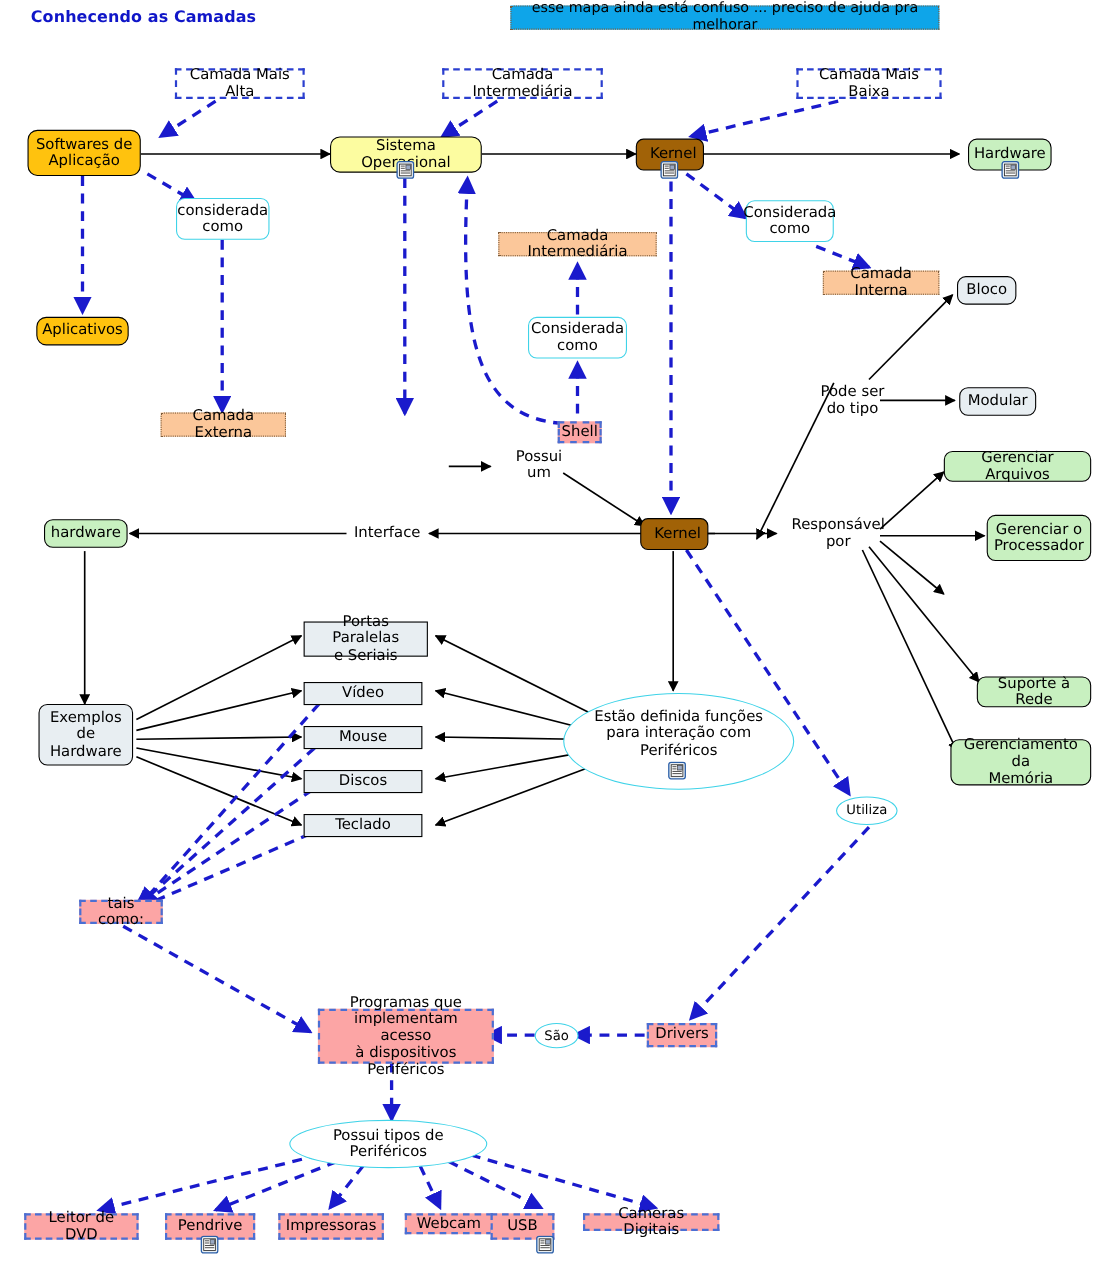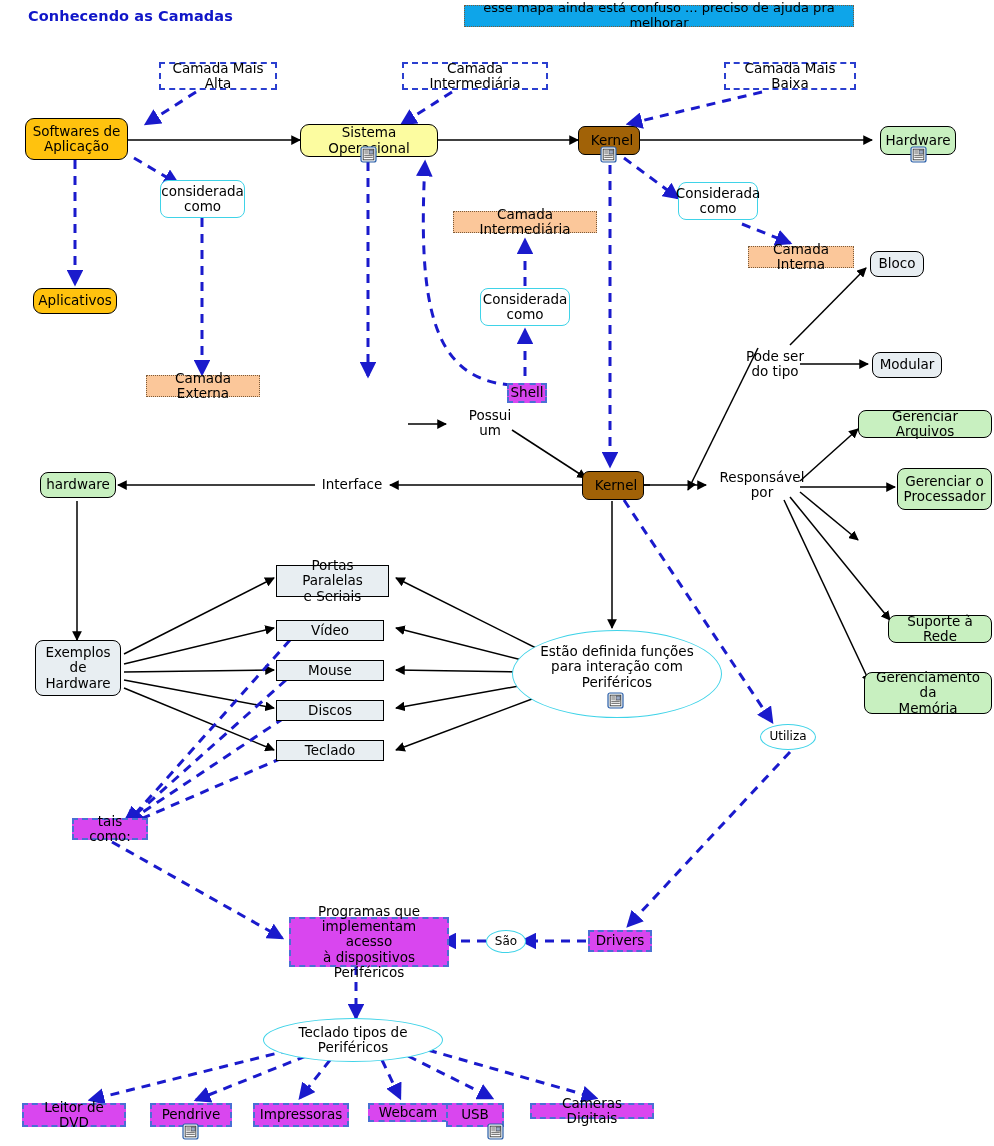--- a/index.html
+++ b/index.html
@@ -83,21 +83,21 @@
   .n-peach-note {       
     background: #0ea5e9;
     border: 1.3px dotted #7B5B3A;
     font-size: 13px;
   }
   .n-dash-plain {       
     background: #ffffff;
     border: 2px dashed #2B3FCF;
   }
   .n-dash-yellow {      
-    background: #d946ef;
+    background: #fca5a5;
     border: 2px dashed #4A6FD4;
   }
   .n-plain {            
     background: transparent;
     border: none;
   }
   .title {
     position: absolute;
     font-weight: bold;
     font-size: 14.5px;
@@ -356,21 +356,21 @@
   <div class="node n-dash-yellow" style="left:588px; top:930px; width:64px; height:22px;">Drivers</div>
 
   <div class="node n-ellipse" style="left:486px; top:930px; width:40px; height:23px; font-size:12px;">São</div>
 
   <div class="node n-dash-yellow" style="left:289px; top:917px; width:160px; height:50px;">Programas que
 implementam acesso
 à dispositivos Periféricos</div>
 
   <div class="node n-dash-yellow" style="left:72px; top:818px; width:76px; height:22px;">tais como:</div>
 
-  <div class="node n-ellipse" style="left:263px; top:1018px; width:180px; height:44px;">Teclado tipos de Periféricos</div>
+  <div class="node n-ellipse" style="left:263px; top:1018px; width:180px; height:44px;">Possui tipos de Periféricos</div>
 
   <div class="node n-dash-yellow" style="left:22px; top:1103px; width:104px; height:24px;">Leitor de DVD</div>
 
   <div class="node n-dash-yellow" style="left:150px; top:1103px; width:82px; height:24px;">Pendrive</div>
   <span class="res-badge" style="left:182px; top:1123px;">
     <svg viewBox="0 0 17 17" width="17" height="17">
       <rect x="1" y="1" width="15" height="15" rx="2" fill="#E8EEF2" stroke="#2B5FA8" stroke-width="1.2"></rect>
       <rect x="3.2" y="3.2" width="10.6" height="10.6" fill="#ffffff" stroke="#333" stroke-width=".8"></rect>
       <rect x="9" y="4" width="4.2" height="4" fill="#9aa9c4" stroke="#333" stroke-width=".6"></rect>
       <line x1="4.3" y1="5" x2="8" y2="5" stroke="#333" stroke-width=".8"></line>

